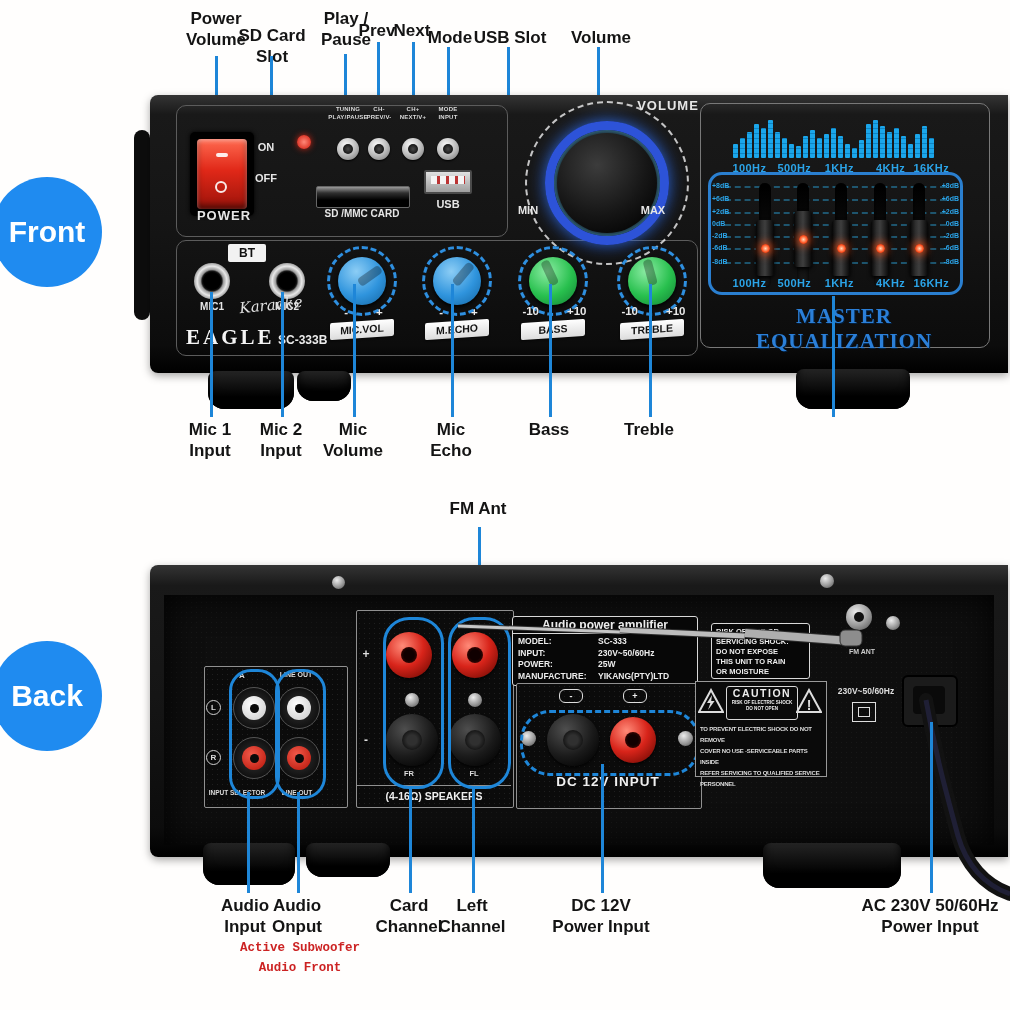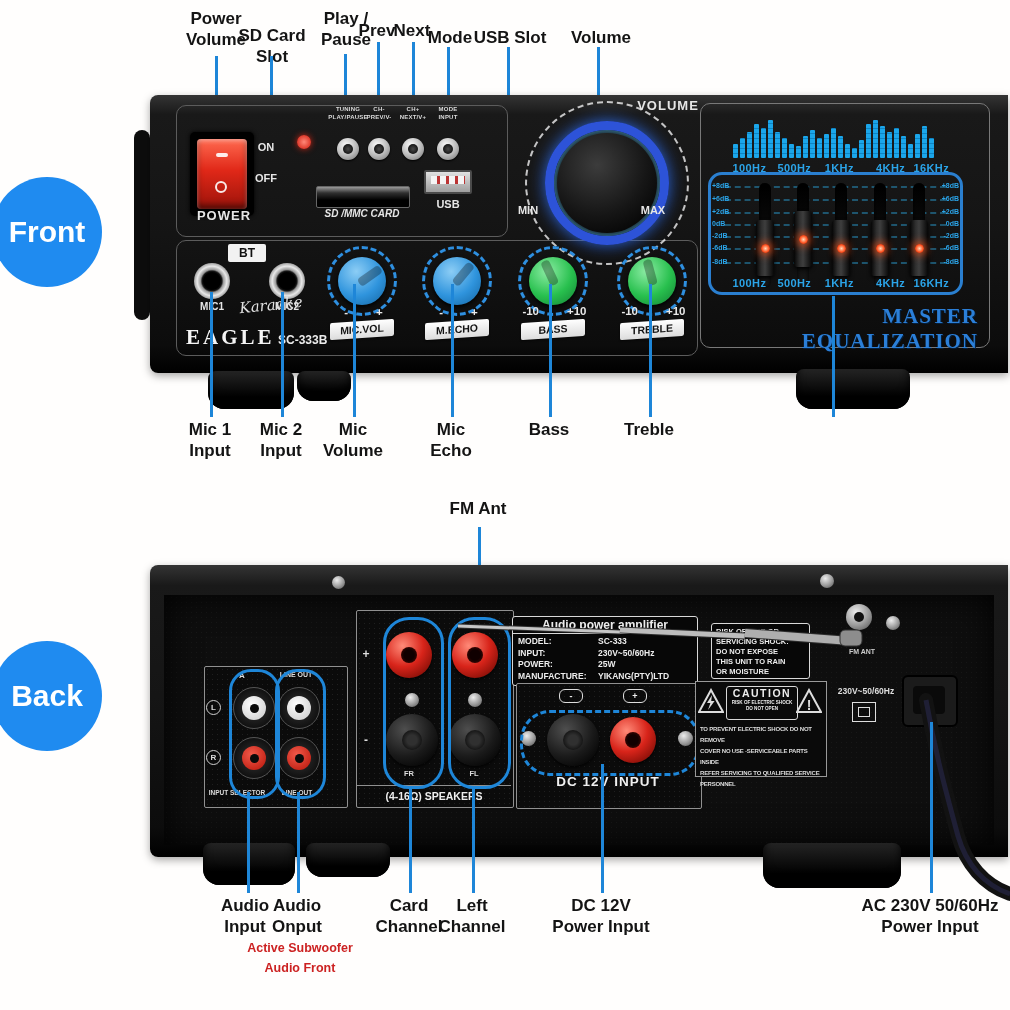--- a/index.html
+++ b/index.html
@@ -66,21 +66,21 @@
   .post-red::after{content:"";position:absolute;left:50%;top:50%;width:16px;height:16px;margin:-8px;border-radius:50%;background:radial-gradient(#100000 45%,#5c0a04);}
   .post-black{position:absolute;width:52px;height:52px;border-radius:50%;
             background:radial-gradient(circle at 36% 30%,#4e4e4e,#1a1a1a 55%,#000 92%);box-shadow:0 2px 3px rgba(0,0,0,.7);}
   .post-black::after{content:"";position:absolute;left:50%;top:50%;width:20px;height:20px;margin:-10px;border-radius:50%;background:radial-gradient(#303030 35%,#000);}
   .ptxt{position:absolute;color:#ddd;font-weight:bold;}
   .whitebox{position:absolute;border:1.5px solid #d8d8d8;border-radius:3px;color:#ececec;}
   .specrow{display:flex;font:bold 8.5px/11.5px "Liberation Sans",sans-serif;color:#ececec;padding:0 5px;}
   .specrow span:first-child{width:80px;}
   .dcsym{position:absolute;width:22px;height:12px;border:1px solid #ddd;border-radius:6px;color:#eee;font:bold 9px/12px "Liberation Sans",sans-serif;text-align:center;}
   .rednote{position:absolute;color:#cc2222;font:bold 12.5px/20px "Liberation Sans",sans-serif;text-align:center;}
-  .rednote span{display:block;}
+  .rednote span{display:block;font-family:Liberation Mono, monospace;}
 </style>
 </head>
 <body>
 
 <div class="stage">
 
   <div class="badge" style="left:-8px;top:177px;">
       <span>Front</span>
     </div>
   <div class="badge" style="left:-8px;top:641px;">
@@ -149,21 +149,21 @@
   <div class="btnlbl" style="left:318px;top:106px;"><span>TUNING</span><br><span>PLAY/PAUSE</span></div>
   <div class="btnlbl" style="left:349px;top:106px;"><span>CH-</span><br><span>PREV/V-</span></div>
   <div class="btnlbl" style="left:383px;top:106px;"><span>CH+</span><br><span>NEXT/V+</span></div>
   <div class="btnlbl" style="left:418px;top:106px;"><span>MODE</span><br><span>INPUT</span></div>
   <div class="pbtn" style="left:337px;top:138px;"></div>
   <div class="pbtn" style="left:368px;top:138px;"></div>
   <div class="pbtn" style="left:402px;top:138px;"></div>
   <div class="pbtn" style="left:437px;top:138px;"></div>
 
   <div class="sdslot" style="left:316px;top:186px;width:92px;height:20px;"></div>
-  <div class="wtxt" style="left:312px;top:208px;width:100px;font-size:10px;font-style:italic;">SD /MMC CARD</div>
+  <div class="wtxt" style="left:312px;top:208px;width:100px;font-size:10px;">SD /MMC CARD</div>
   <div class="usbport" style="left:424px;top:170px;width:48px;height:24px;">
       <div class="tongue"></div>
     </div>
   <div class="wtxt" style="left:424px;top:198px;width:48px;font-size:11px;">USB</div>
 
   <div class="abs" style="left:525px;top:101px;width:164px;height:164px;border:2px dashed rgba(255,255,255,.75);border-radius:50%;box-sizing:border-box;"></div>
   <div class="abs" style="left:545px;top:121px;width:124px;height:124px;border-radius:50%;border:9px solid #2d53d8;box-sizing:border-box;box-shadow:0 0 16px rgba(45,110,240,.9), inset 0 0 10px rgba(80,200,255,.8);"></div>
   <div class="abs" style="left:557px;top:133px;width:100px;height:100px;border-radius:50%;background:radial-gradient(circle at 40% 32%,#3c3c3c,#161616 55%,#000 92%);"></div>
   <div class="wtxt" style="left:628px;top:98px;width:80px;font-size:13px;letter-spacing:1px;">VOLUME</div>
   <div class="wtxt" style="left:508px;top:204px;width:40px;font-size:11px;">MIN</div>
@@ -245,21 +245,21 @@
       <div class="ehandle" style="left:199px;top:45px"></div>
       <div class="eled" style="left:204px;top:69px"></div>
     </div>
   <div class="freqrow" style="left:728px;top:277px;width:214px;">
     <span>100Hz</span>
       <span>500Hz</span>
       <span>1KHz</span>
       <span>4KHz</span>
       <span>16KHz</span>
   </div>
-  <div class="eqtitle" style="left:710px;top:304px;width:268px;text-align:right;">MASTER EQUALIZATION</div>
+  <div class="eqtitle" style="left:710px;top:304px;width:268px;">MASTER EQUALIZATION</div>
 
   <div class="abs" style="left:228px;top:244px;width:38px;height:18px;background:#f2f2f2;border-radius:2px;color:#111;font:bold 12px/18px 'Liberation Sans',sans-serif;text-align:center;">BT</div>
   <div class="jack" style="left:194px;top:263px;"></div>
   <div class="jack" style="left:269px;top:263px;"></div>
   <div class="wtxt" style="left:192px;top:301px;width:40px;font-size:10px;">MIC1</div>
   <div class="wtxt" style="left:267px;top:301px;width:40px;font-size:10px;">MIC2</div>
   <div class="abs" style="left:228px;top:296px;width:86px;text-align:center;color:#e0e0e0;font:italic 15px 'DejaVu Serif',serif;transform:rotate(-6deg);">Karaoke</div>
   <div class="abs" style="left:186px;top:325px;color:#f4f4f4;font:bold 21px 'Liberation Serif',serif;letter-spacing:3px;">EAGLE</div>
   <div class="abs" style="left:278px;top:333px;color:#ececec;font:bold 12px 'Liberation Sans',sans-serif;">SC-333B</div>
 

